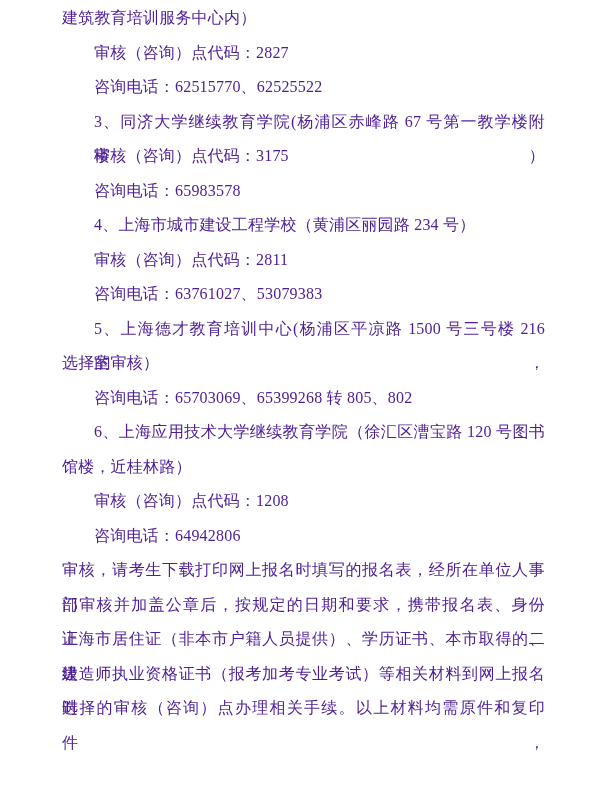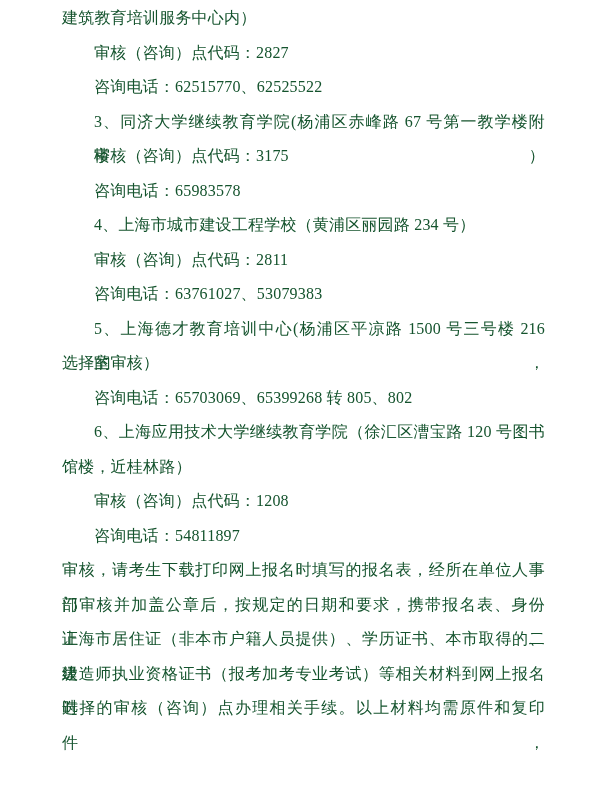--- a/index.html
+++ b/index.html
@@ -6,21 +6,21 @@
     html, body {
       width: 600px;
       height: 795px;
       background: #ffffff;
       overflow: hidden;
     }
     .page {
       width: 600px;
       height: 788px;
       background: #ffffff;
-      color: #14532d;
+      color: #4c1d95;
       font-family: "Liberation Serif", "DejaVu Serif", serif;
       font-size: 16px;
       padding: 1px 55px 0 62px;
     }
     .line {
       display: block;
       height: 34.5px;
       line-height: 34.5px;
       white-space: nowrap;
       letter-spacing: 0.2px;
@@ -46,19 +46,19 @@
   <p class="line ind">咨询电话：65983578</p>
   <p class="line ind">4、上海市城市建设工程学校（黄浦区丽园路 234 号）</p>
   <p class="line ind">审核（咨询）点代码：2811</p>
   <p class="line ind">咨询电话：63761027、53079383</p>
   <p class="line ind just">5、上海德才教育培训中心(杨浦区平凉路 1500 号三号楼 216 室，</p>
   <p class="line">选择的审核）</p>
   <p class="line ind">咨询电话：65703069、65399268 转 805、802</p>
   <p class="line ind just">6、上海应用技术大学继续教育学院（徐汇区漕宝路 120 号图书</p>
   <p class="line">馆楼，近桂林路）</p>
   <p class="line ind">审核（咨询）点代码：1208</p>
-  <p class="line ind">咨询电话：54811897</p>
+  <p class="line ind">咨询电话：64942806</p>
   <p class="line just">审核，请考生下载打印网上报名时填写的报名表，经所在单位人事部</p>
   <p class="line just">门审核并加盖公章后，按规定的日期和要求，携带报名表、身份证、</p>
   <p class="line just">上海市居住证（非本市户籍人员提供）、学历证书、本市取得的二级</p>
   <p class="line just">建造师执业资格证书（报考加考专业考试）等相关材料到网上报名时</p>
   <p class="line just">选择的审核（咨询）点办理相关手续。以上材料均需原件和复印件，</p>
 </div>
 
 </body></html>

